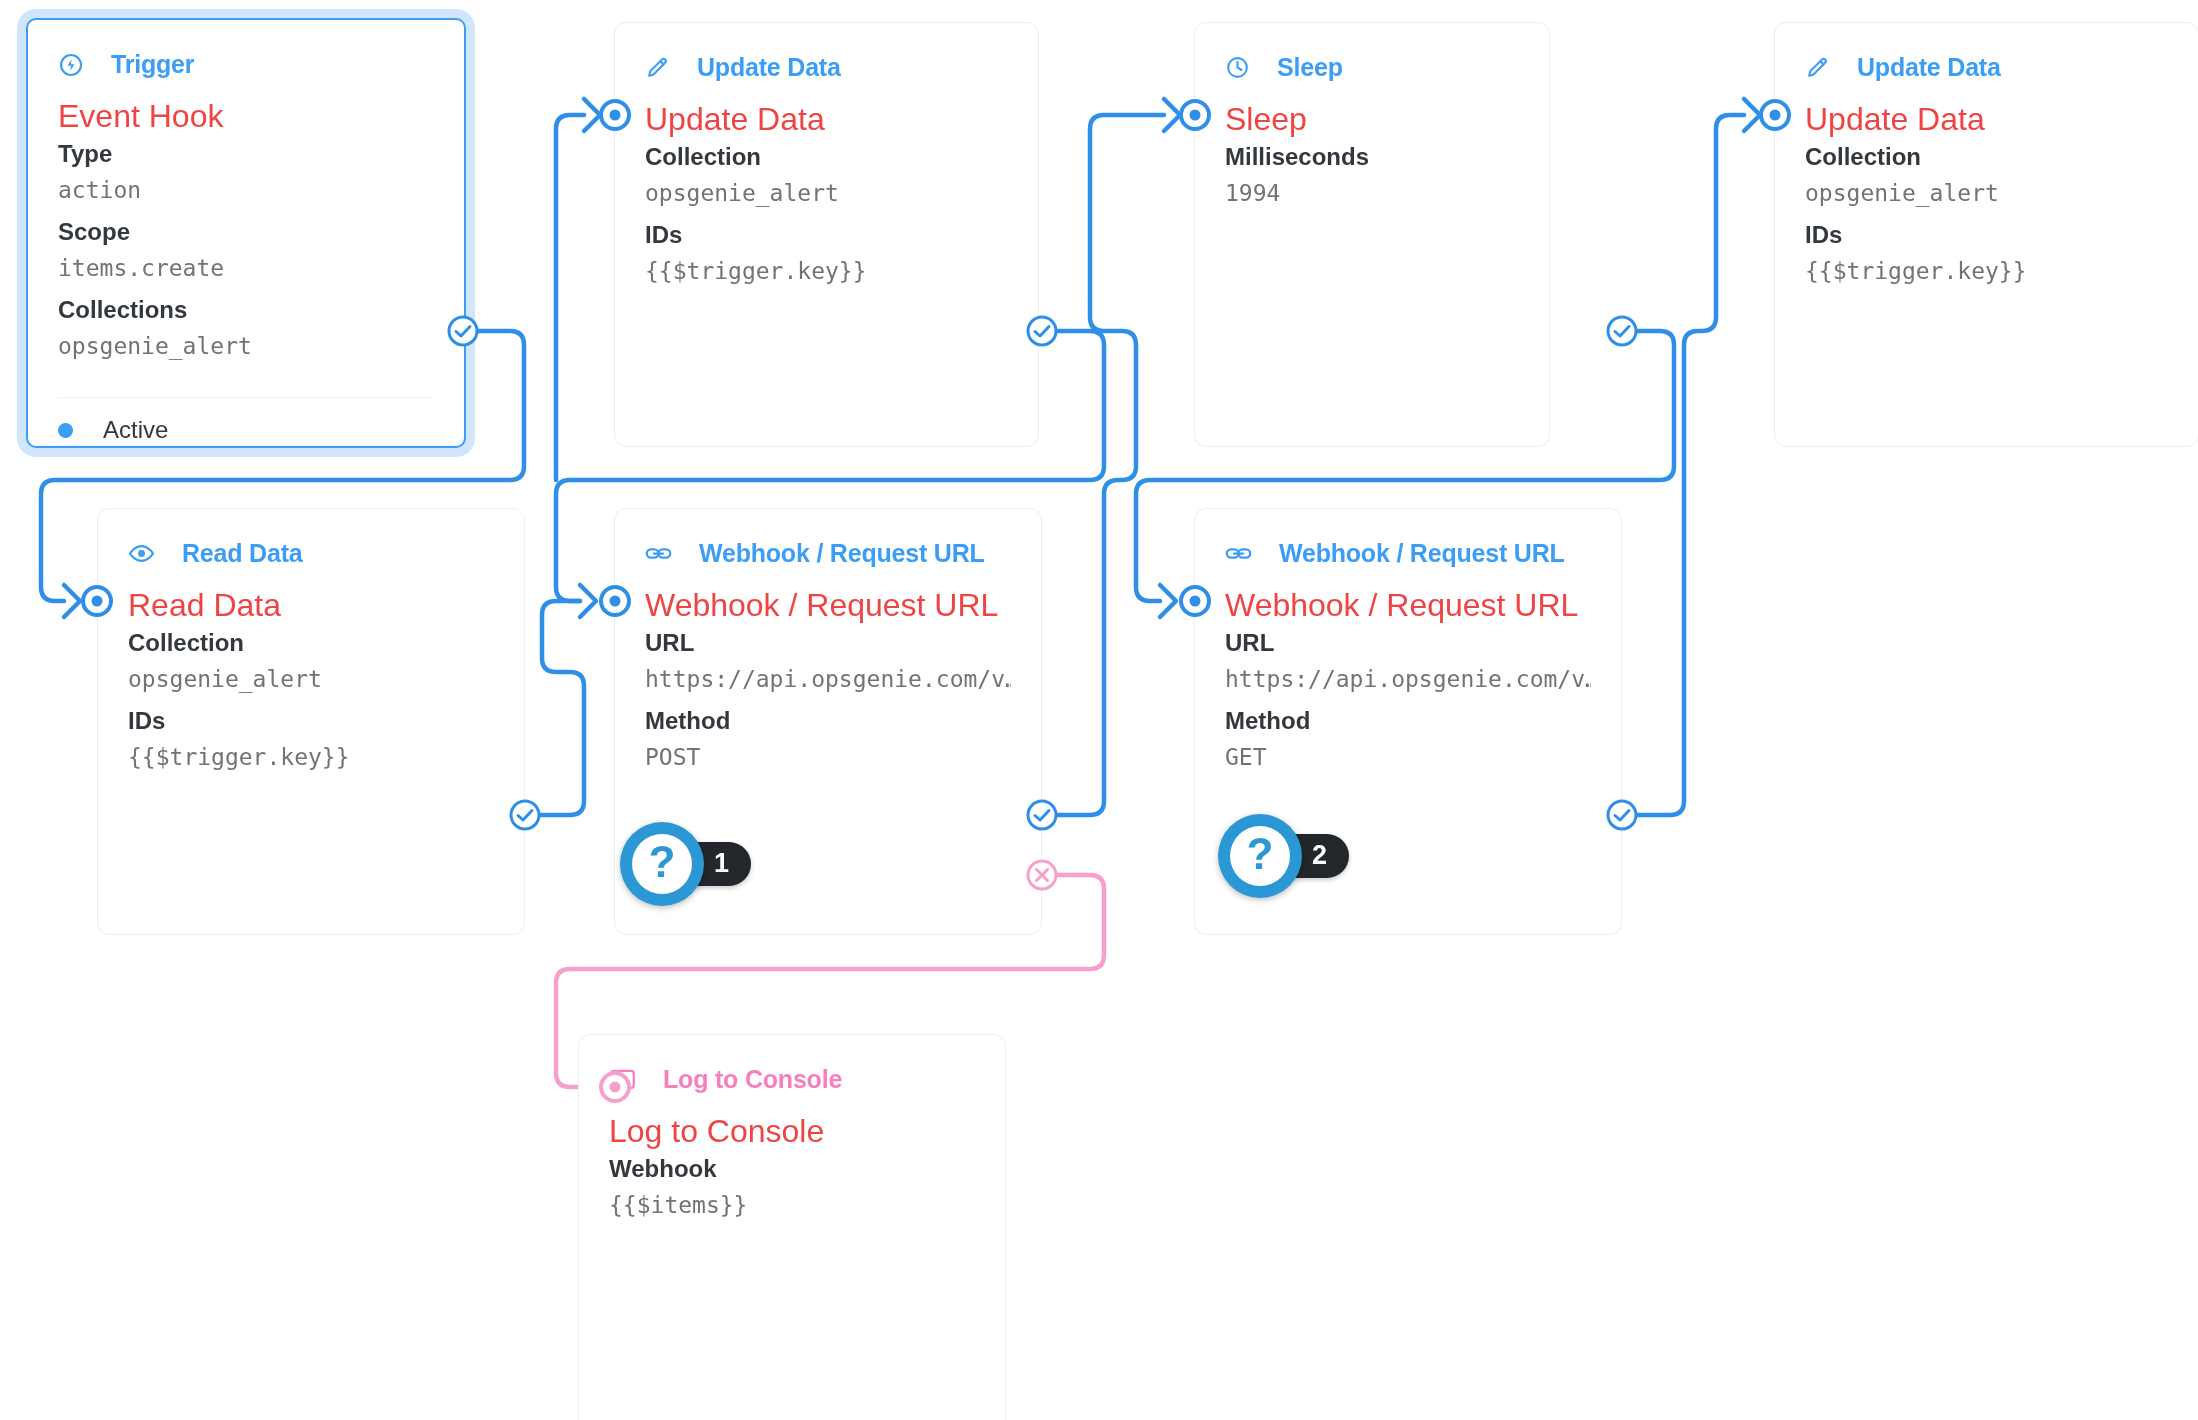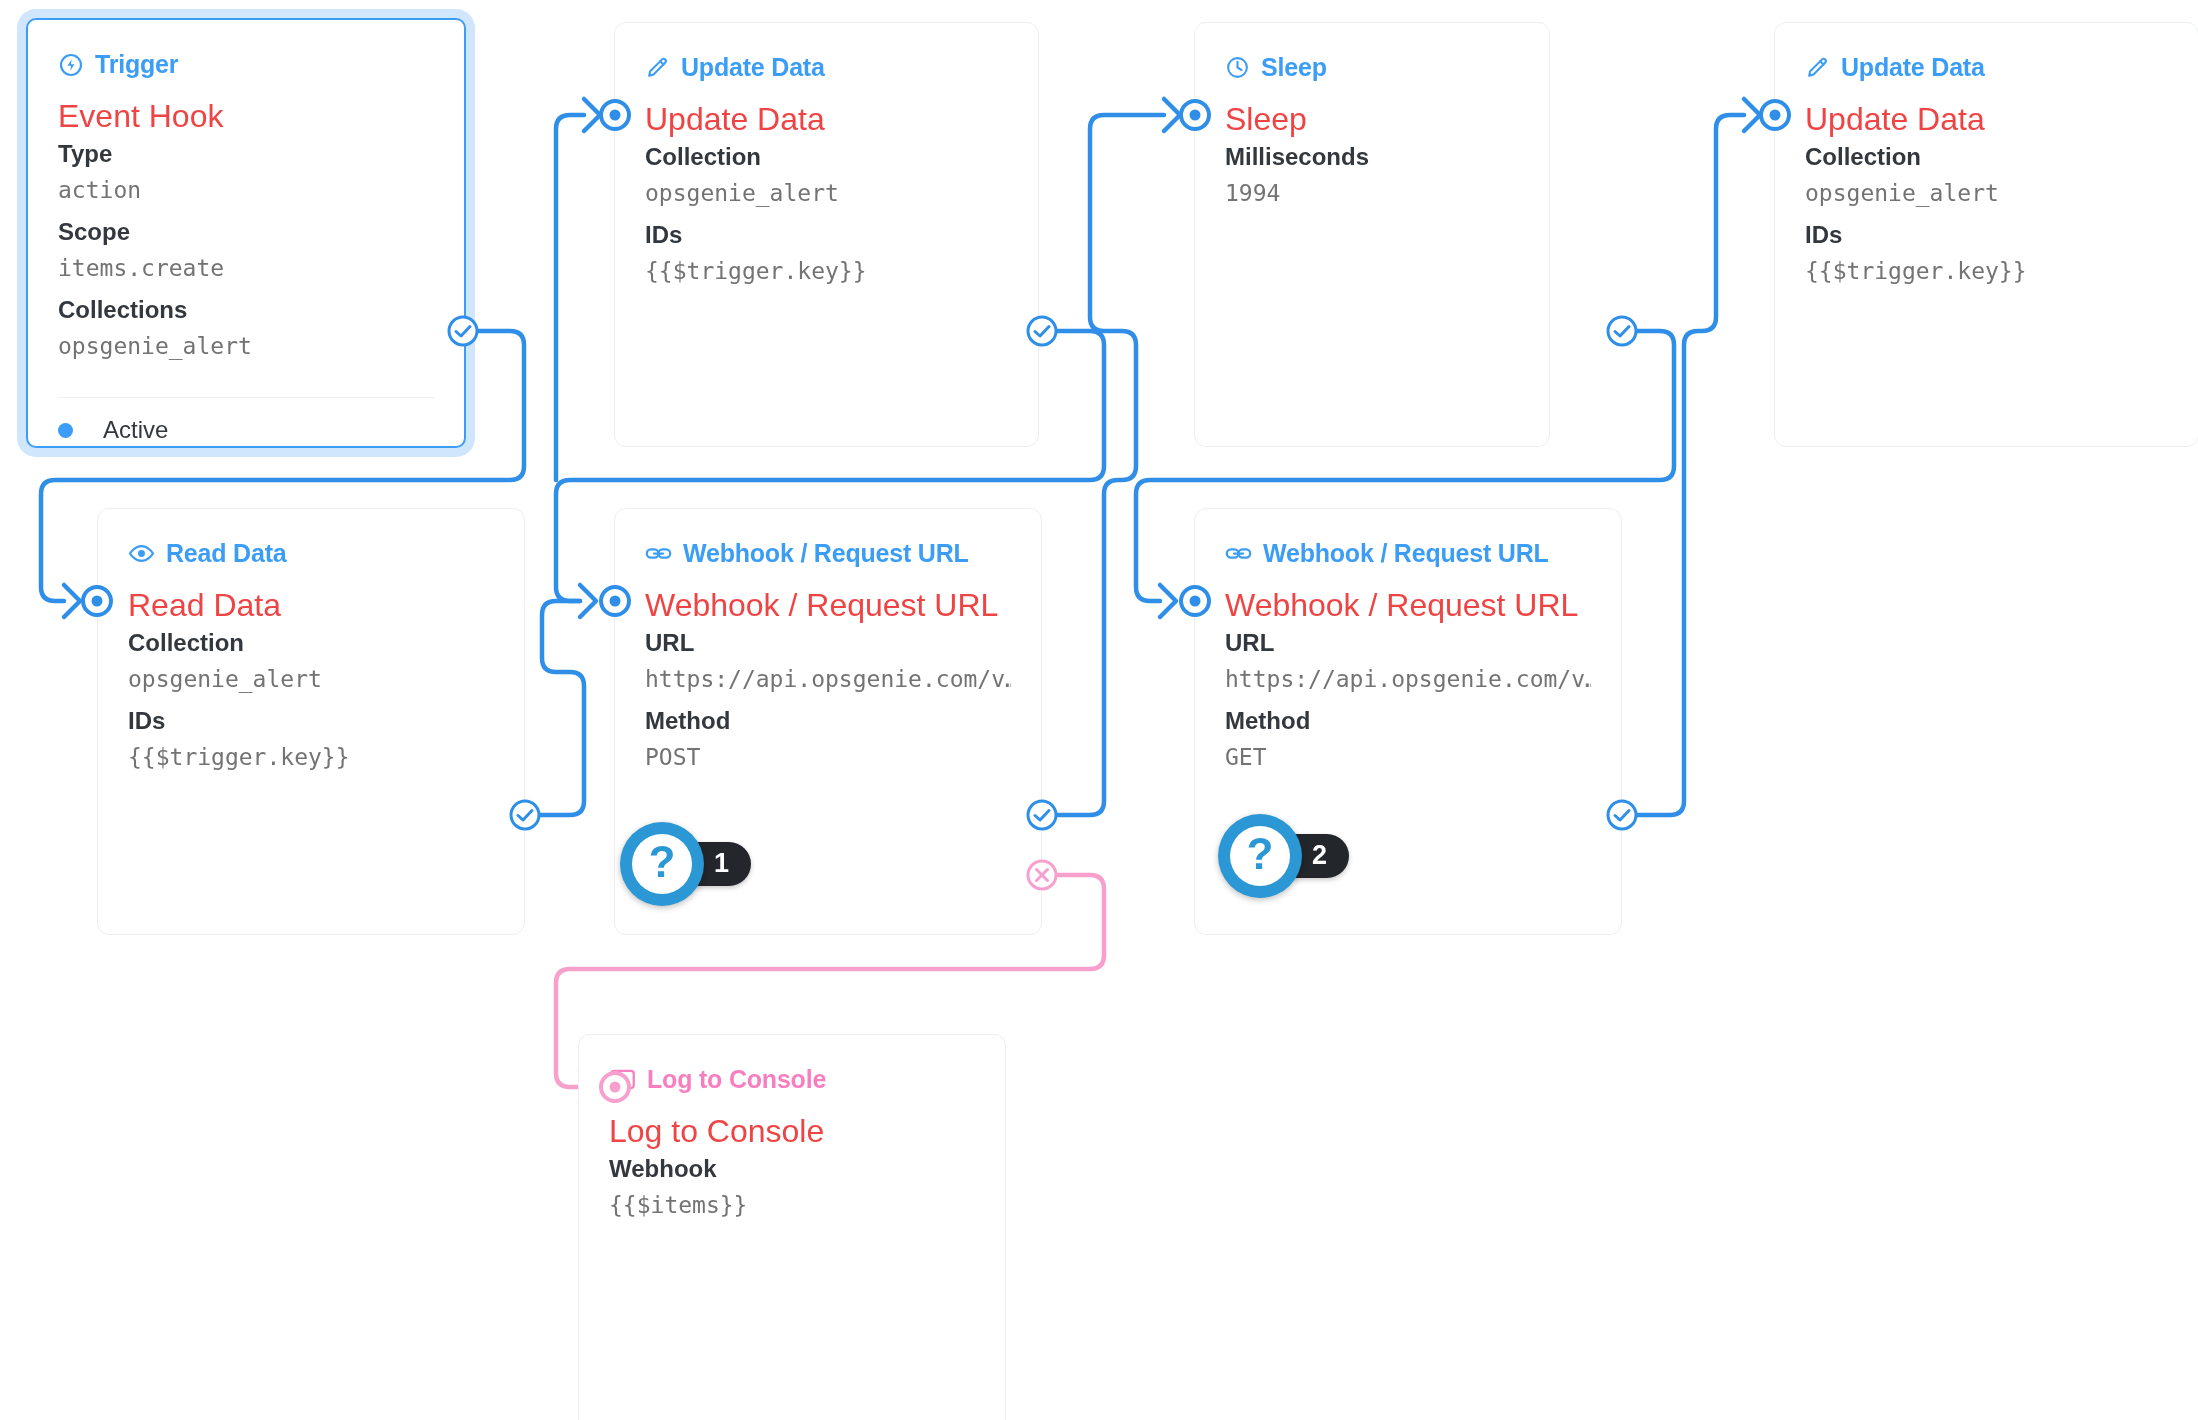--- a/index.html
+++ b/index.html
@@ -24,21 +24,21 @@
   }
   .panel.trigger {
     border: 2px solid #3b9df5;
     box-shadow: 0 0 0 9px #cfe6fd;
     border-radius: 10px;
   }
 
   .panel-head {
     display: flex;
     align-items: center;
-    gap: 11px;
+    gap: 27px;
     padding: 30px 0 0 30px;
     font-size: 25px;
     font-weight: 700;
     color: #3b9df5;
     letter-spacing: -0.2px;
     white-space: nowrap;
   }
   .panel.logcon .panel-head { color: #f77fc0; }
   .panel-head svg { display: block; flex: none; }
 

